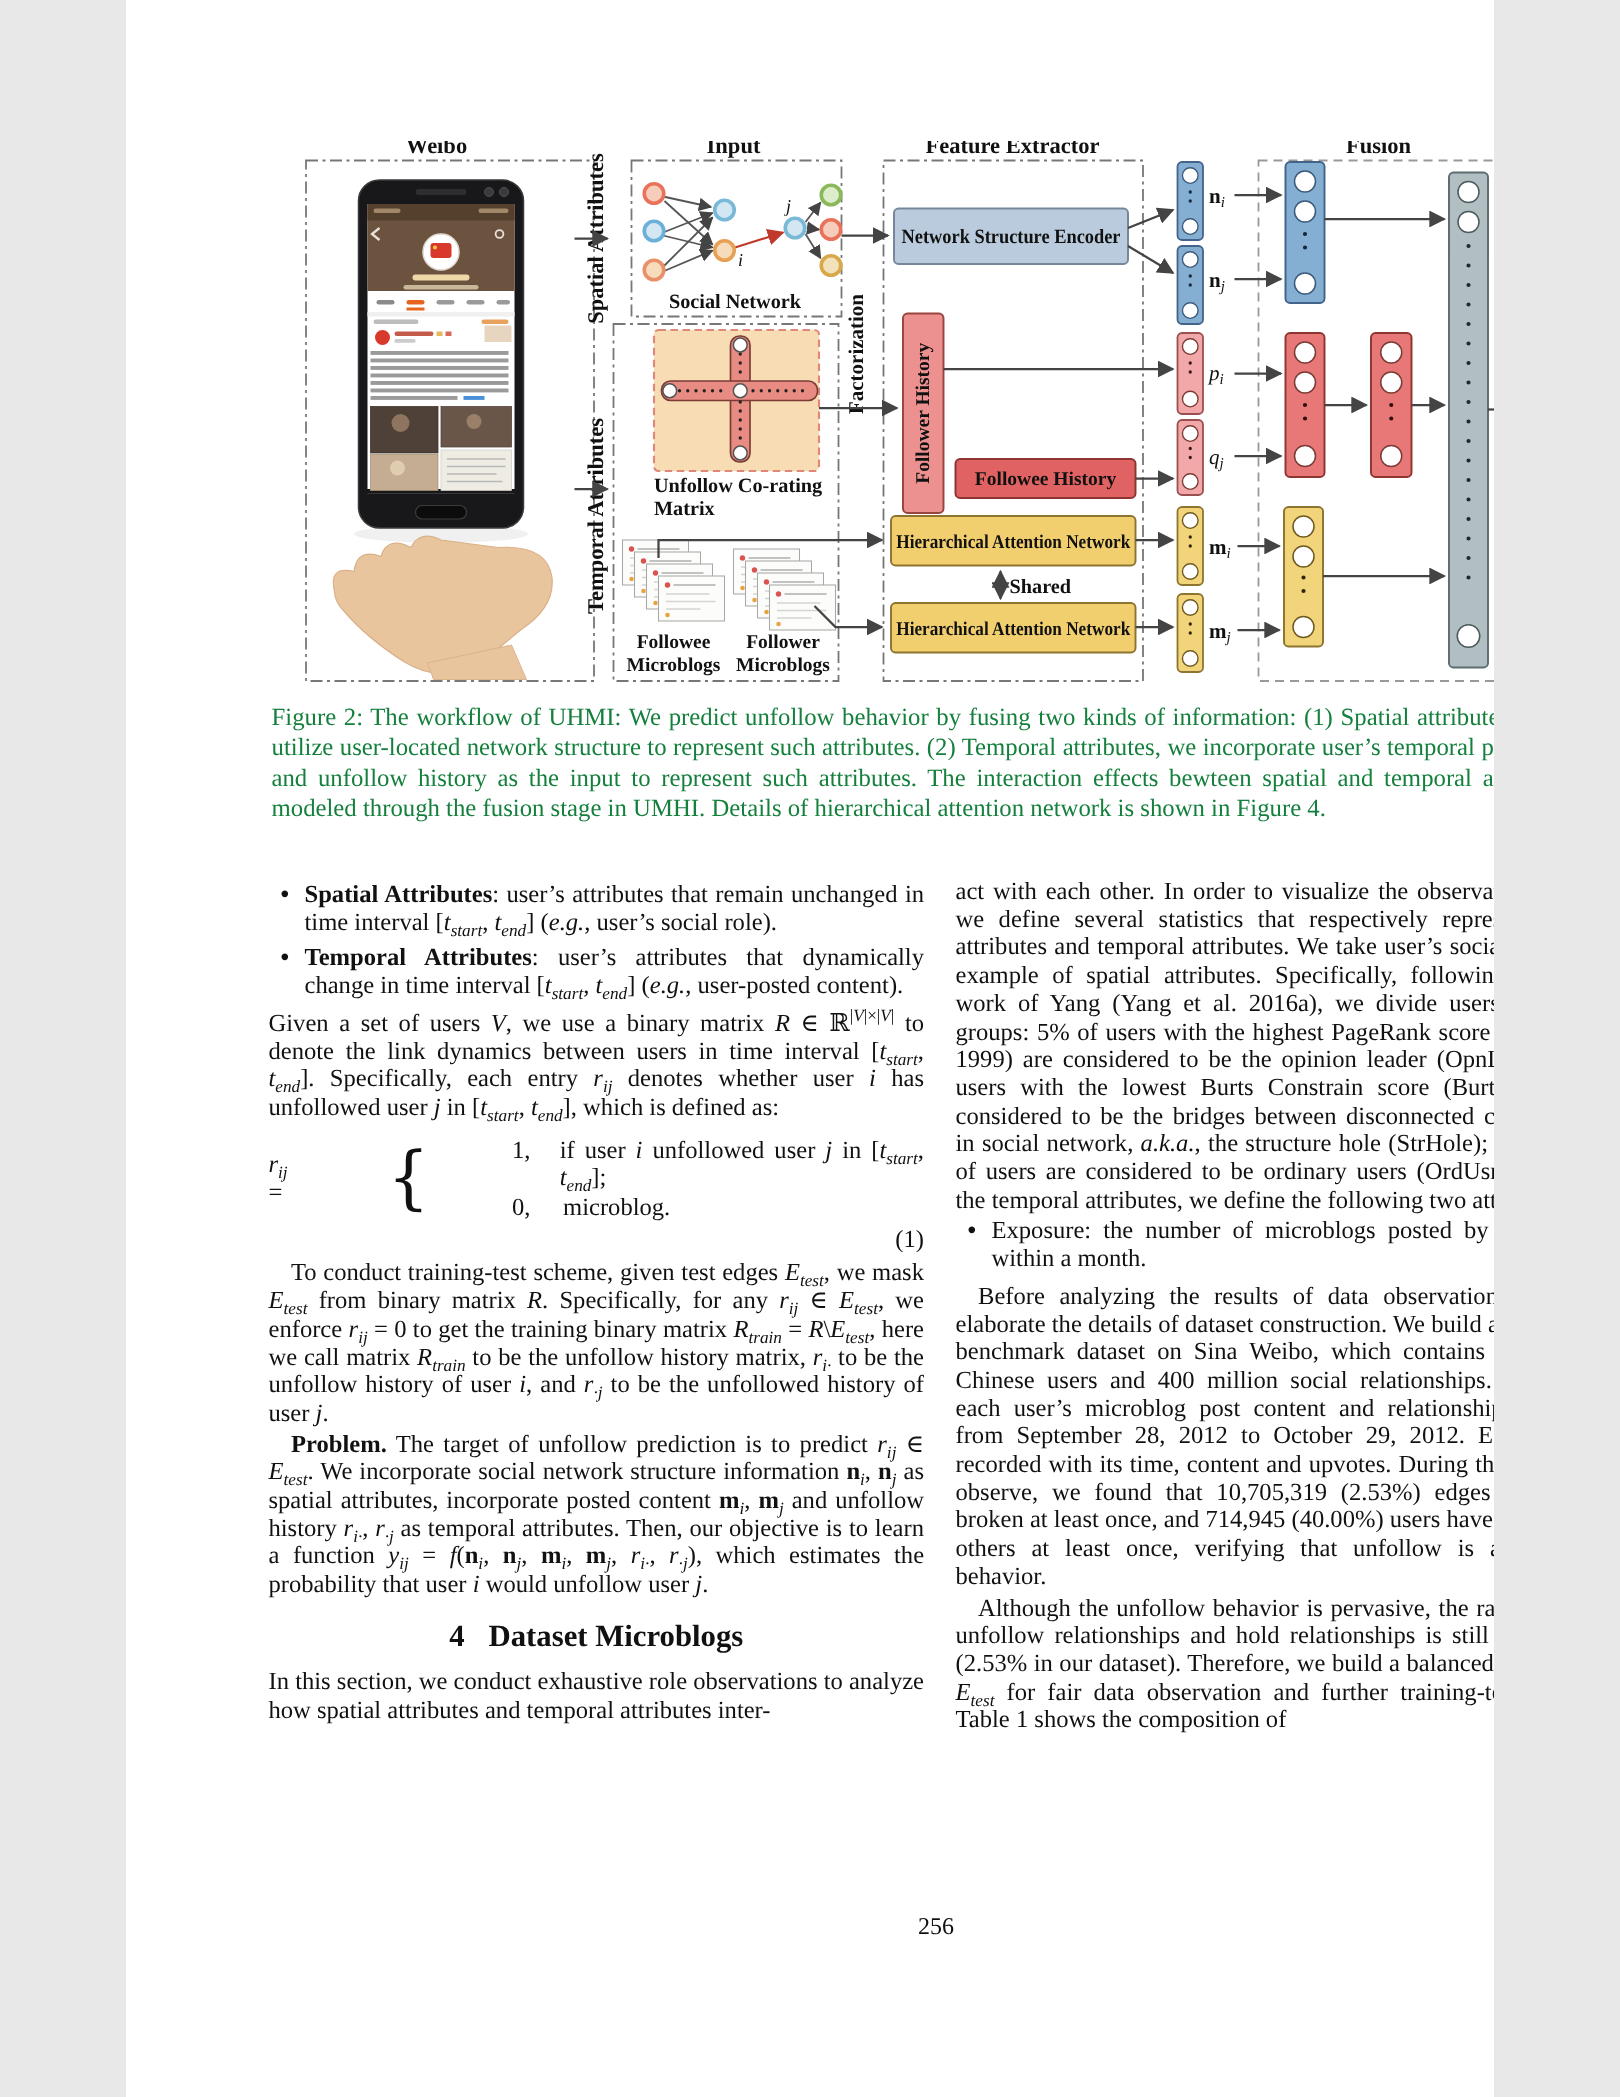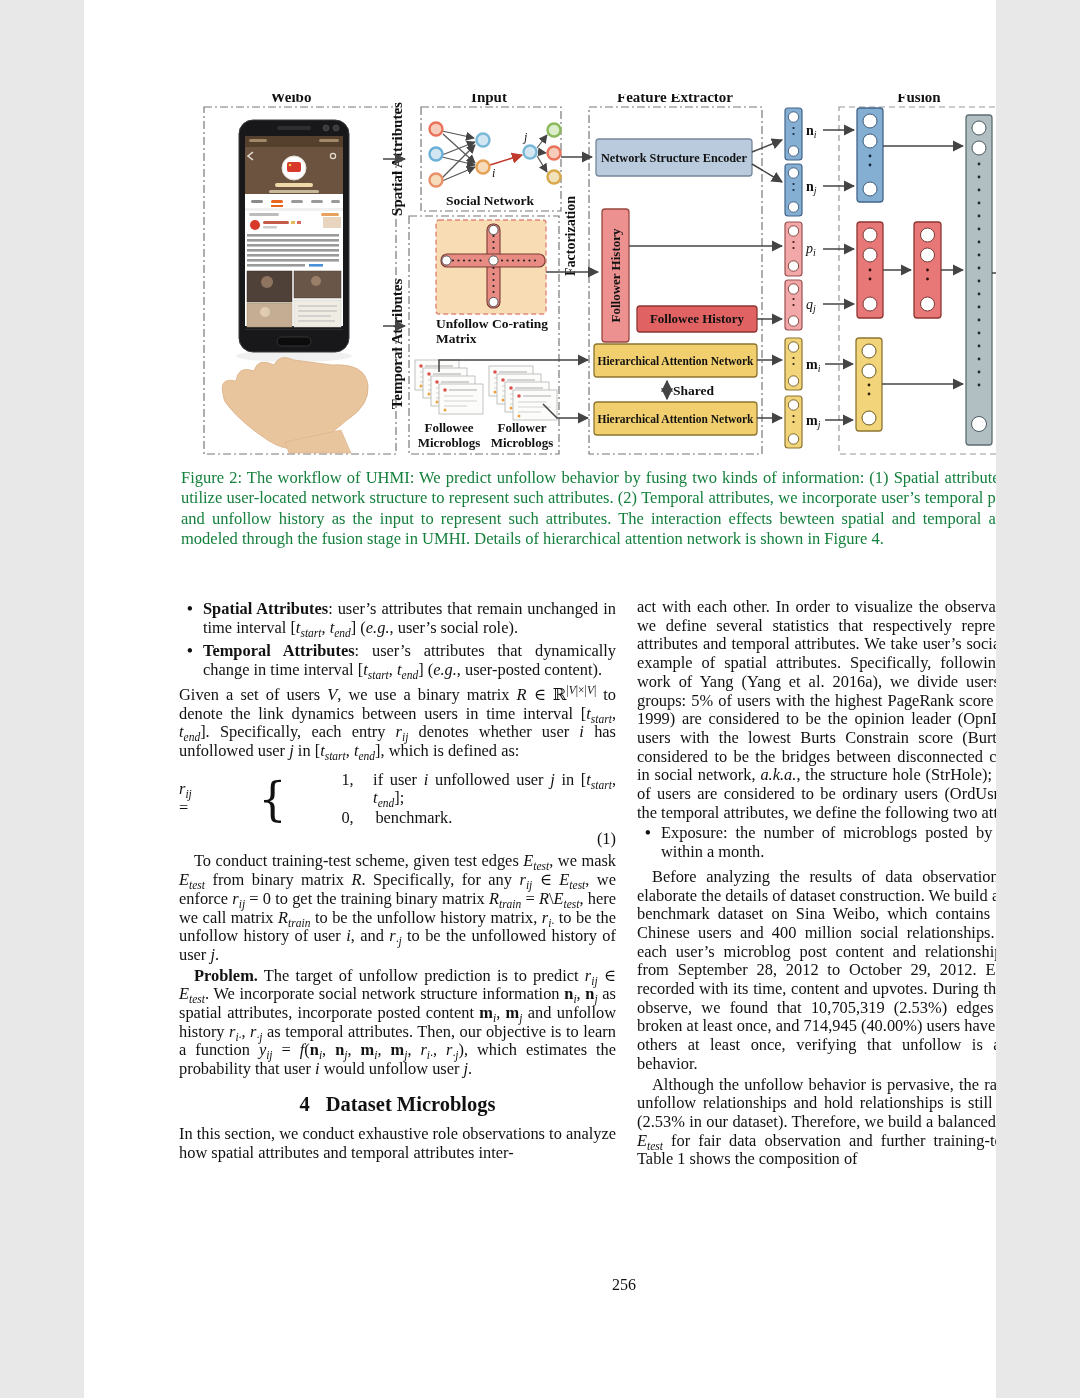--- a/index.html
+++ b/index.html
@@ -6,21 +6,21 @@
   .page{
     position:relative;width:912px;height:1398px;background:#ffffff;
     margin:0 auto;font-family:"Liberation Serif","DejaVu Serif",serif;color:#111;
     overflow:hidden;
   }
   .figure-wrap{position:absolute;left:115px;top:94px;width:850px;height:372px;}
   .caption{
     position:absolute;left:97px;top:468px;width:887px;
     font-size:16.5px;line-height:1.23;text-align:justify;color:#15803d;
   }
-  .col{position:absolute;top:598px;width:437px;font-size:16.4px;line-height:1.14;text-align:justify;}
+  .col{position:absolute;top:585px;width:437px;font-size:16.4px;line-height:1.14;text-align:justify;}
   .col-left{left:95px;}
   .col-right{left:553px;}
   .col p{margin:0 0 2px 0;}
   .col p.indent{text-indent:15px;}
   ul.bullets{list-style:none;margin:2px 0 6px 0;padding:0 0 0 24px;}
   ul.bullets li{position:relative;margin-bottom:5px;}
   ul.bullets li::before{content:"\2022";position:absolute;left:-16px;font-weight:bold;}
   .equation{display:flex;align-items:center;margin:10px 0 0 0;gap:47px;}
   .eq-lhs{margin-right:8px;}
   .eq-brace{font-family:"DejaVu Serif",serif;font-size:44px;font-weight:400;line-height:0.9;margin-right:8px;transform:scaleY(1.05);}
@@ -405,21 +405,21 @@
     <div class="equation">
       <span class="eq-lhs"><i>r<sub>ij</sub></i> =</span>
       <span class="eq-brace">{</span>
       <div class="eq-cases">
         <div class="eq-row">
           <span class="eq-val">1,</span>
           <span class="eq-cond">if user <i>i</i> unfollowed user <i>j</i> in [<i>t<sub>start</sub></i>, <i>t<sub>end</sub></i>];</span>
         </div>
         <div class="eq-row">
           <span class="eq-val">0,</span>
-          <span class="eq-cond">benchmark.</span>
+          <span class="eq-cond">microblog.</span>
         </div>
       </div>
     </div>
     <div class="eq-number">(1)</div>
 
     <p class="indent">To conduct training-test scheme, given test edges <i>E<sub>test</sub></i>, we mask <i>E<sub>test</sub></i> from binary matrix <i>R</i>. Specifically, for any <i>r<sub>ij</sub></i> ∈ <i>E<sub>test</sub></i>, we enforce <i>r<sub>ij</sub></i> = 0 to get the training binary matrix <i>R<sub>train</sub></i> = <i>R</i>\<i>E<sub>test</sub></i>, here we call matrix <i>R<sub>train</sub></i> to be the unfollow history matrix, <i>r<sub>i·</sub></i> to be the unfollow history of user <i>i</i>, and <i>r<sub>·j</sub></i> to be the unfollowed history of user <i>j</i>.</p>
     <p class="indent"><b>Problem.</b> The target of unfollow prediction is to predict <i>r<sub>ij</sub></i> ∈ <i>E<sub>test</sub></i>. We incorporate social network structure information <b>n</b><sub><i>i</i></sub>, <b>n</b><sub><i>j</i></sub> as spatial attributes, incorporate posted content <b>m</b><sub><i>i</i></sub>, <b>m</b><sub><i>j</i></sub> and unfollow history <i>r<sub>i·</sub></i>, <i>r<sub>·j</sub></i> as temporal attributes. Then, our objective is to learn a function <i>y<sub>ij</sub></i> = <i>f</i>(<b>n</b><sub><i>i</i></sub>, <b>n</b><sub><i>j</i></sub>, <b>m</b><sub><i>i</i></sub>, <b>m</b><sub><i>j</i></sub>, <i>r<sub>i·</sub></i>, <i>r<sub>·j</sub></i>), which estimates the probability that user <i>i</i> would unfollow user <i>j</i>.</p>
 
     <div class="section-heading">
       <span class="sec-num">4</span><span>Dataset Microblogs</span>

